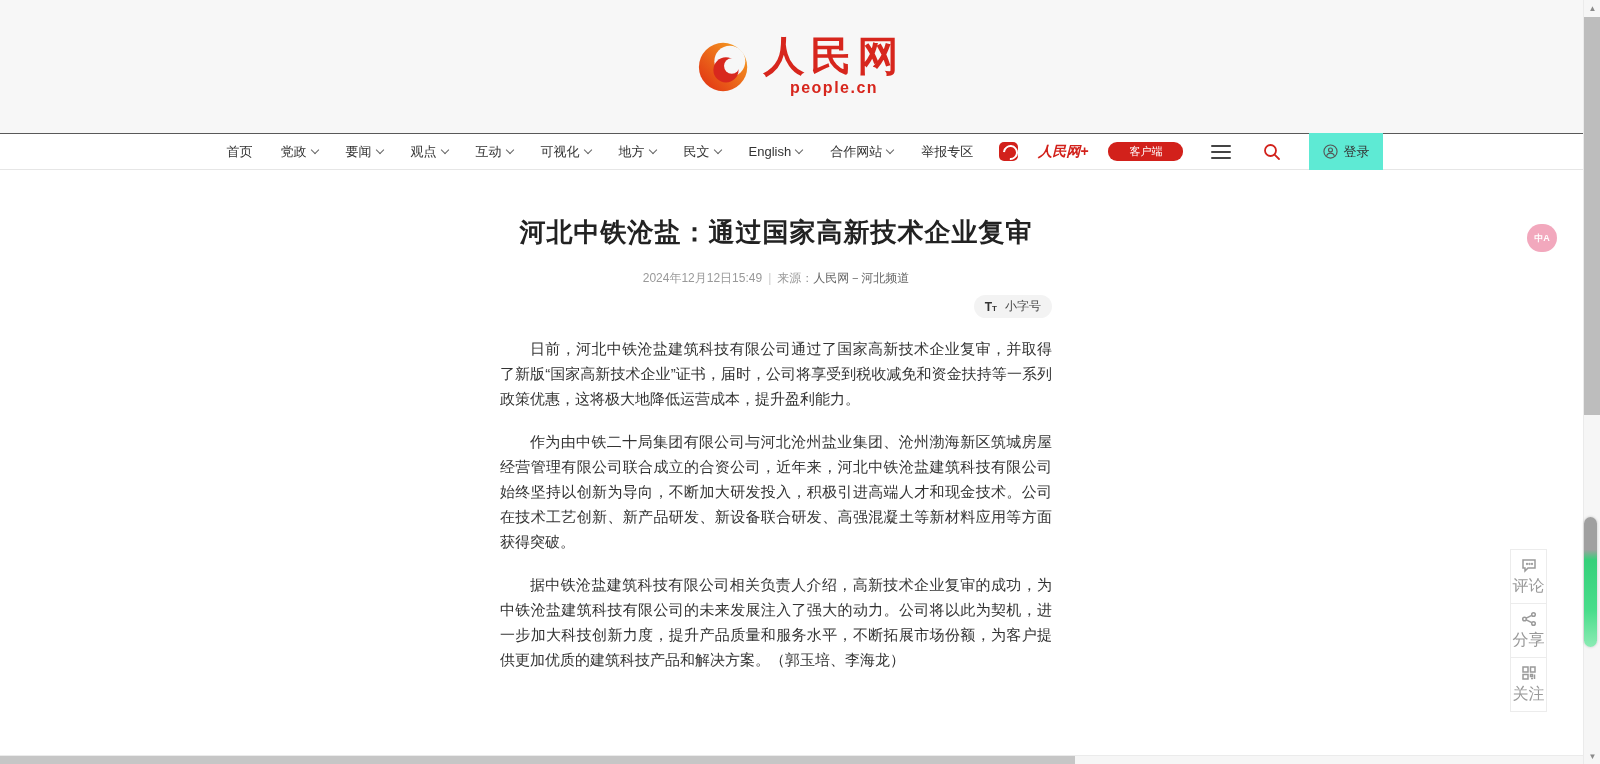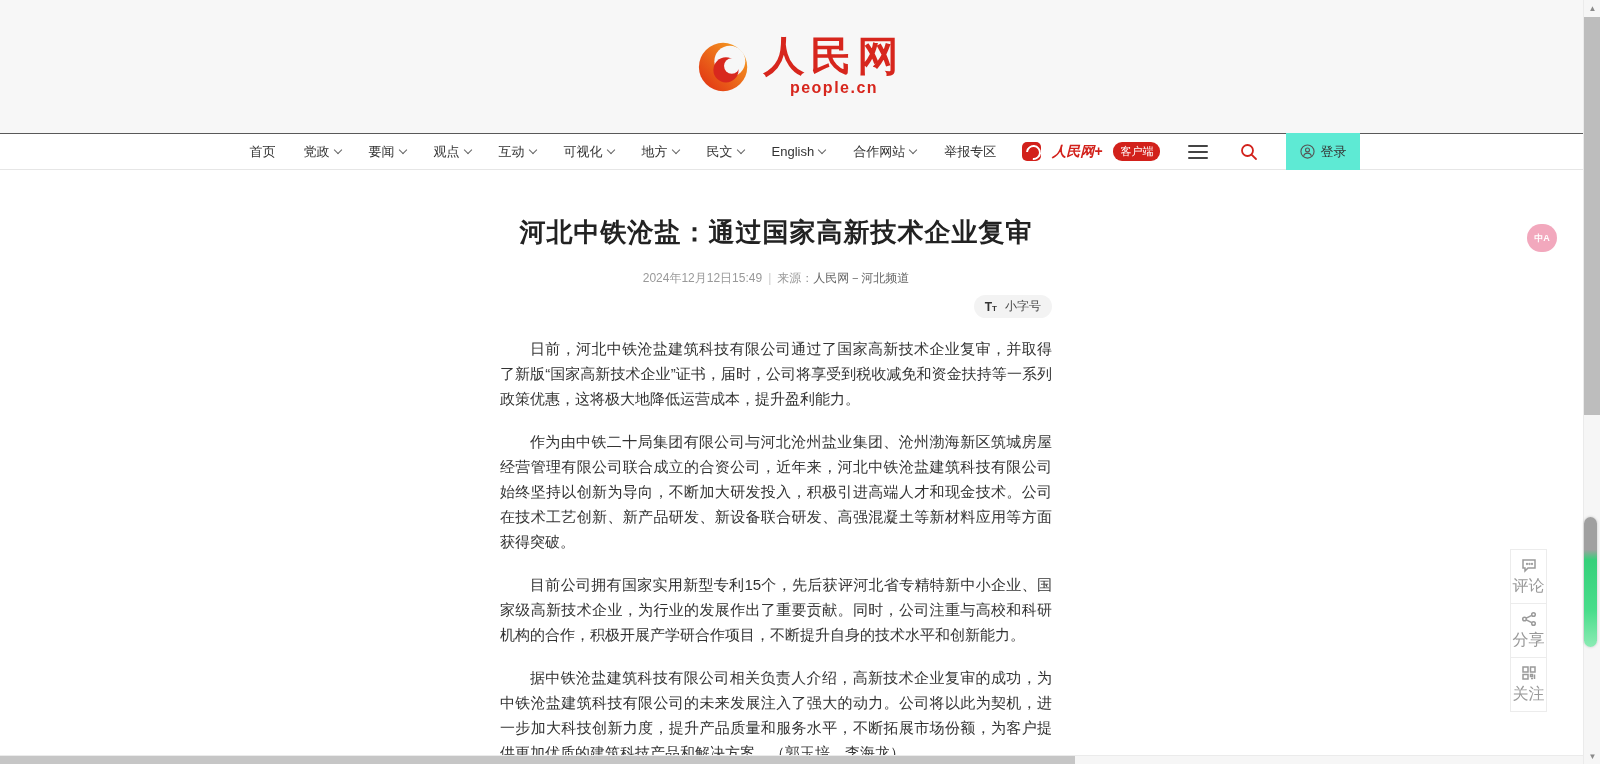--- a/index.html
+++ b/index.html
@@ -13,26 +13,26 @@
   .logo-mark { width:58px; height:58px; }
   .logo-cn { color:#d7261d; font-size:41px; font-weight:bold; letter-spacing:6px; line-height:1; }
   .logo-en { color:#d7261d; font-size:16px; font-weight:bold; letter-spacing:1.5px; text-align:center; margin-top:2px; }
 
   
   .nav-bar { height:37px; background:#fff; border-top:1px solid #595959; border-bottom:1px solid #e6e6e6;
              display:flex; align-items:center; justify-content:center; gap:8px; font-size:13px; color:#333; }
   .nav-item { padding:0 10px; display:flex; align-items:center; gap:5px; height:36px; cursor:pointer; white-space:nowrap; }
   .caret { display:inline-block; width:6px; height:6px; border-right:1px solid #666; border-bottom:1px solid #666;
            transform:rotate(45deg); margin-top:-3px; }
-  .app-badge { display:flex; align-items:center; gap:11px; margin:0 8px; cursor:pointer; }
+  .app-badge { display:flex; align-items:center; gap:20px; margin:0 8px; cursor:pointer; }
   .badge-app-icon { width:19px; height:19px; border-radius:5px; background:#d2211b; position:relative; }
   .badge-app-icon::after { content:""; position:absolute; left:4px; top:3px; width:11px; height:11px;
            border-radius:50%; border:2px solid #fff; border-left-color:transparent; transform:rotate(-40deg); }
   .badge-brand { color:#d2211b; font-size:14px; font-weight:bold; font-style:italic; }
-  .badge-pill { background:#d2211b; color:#fff; font-size:11px; padding:2px 7px; border-radius:9px; }
+  .badge-pill { background:#d2211b; color:#fff; font-size:11px; padding:2px 21px; border-radius:9px; }
   .hamburger { width:20px; height:14px; display:flex; flex-direction:column; justify-content:space-between; margin:0 12px; cursor:pointer; }
   .hamburger span { display:block; height:2px; background:#444; border-radius:1px; }
   .search-btn { margin:0 12px; cursor:pointer; display:flex; align-items:center; }
   .login-box { background:#5eead4; height:37px; padding:0 14px; display:flex; align-items:center; gap:5px;
                font-size:13px; color:#333; cursor:pointer; margin-left:8px; }
 
   
   .container { width:1160px; margin:0 auto; }
   .breadcrumb { padding:16px 0 0 153px; font-size:12px; color:#b9b9b9; }
   .breadcrumb span { cursor:pointer; }
@@ -187,21 +187,20 @@
         <div class="article-toolbar">
           <div class="fontsize-pill">
             <span class="tt-icon">T<small>T</small></span>
             <span>小字号</span>
           </div>
         </div>
 
         <div class="article-body">
           <p>日前，河北中铁沧盐建筑科技有限公司通过了国家高新技术企业复审，并取得了新版“国家高新技术企业”证书，届时，公司将享受到税收减免和资金扶持等一系列政策优惠，这将极大地降低运营成本，提升盈利能力。</p>
           <p>作为由中铁二十局集团有限公司与河北沧州盐业集团、沧州渤海新区筑城房屋经营管理有限公司联合成立的合资公司，近年来，河北中铁沧盐建筑科技有限公司始终坚持以创新为导向，不断加大研发投入，积极引进高端人才和现金技术。公司在技术工艺创新、新产品研发、新设备联合研发、高强混凝土等新材料应用等方面获得突破。</p>
-          <p>目前公司拥有国家实用新型专利15个，先后获评河北省专精特新中小企业、国家级高新技术企业，为行业的发展作出了重要贡献。同时，公司注重与高校和科研机构的合作，积极开展产学研合作项目，不断提升自身的技术水平和创新能力。</p>
           <p>据中铁沧盐建筑科技有限公司相关负责人介绍，高新技术企业复审的成功，为中铁沧盐建筑科技有限公司的未来发展注入了强大的动力。公司将以此为契机，进一步加大科技创新力度，提升产品质量和服务水平，不断拓展市场份额，为客户提供更加优质的建筑科技产品和解决方案。（郭玉培、李海龙）</p>
 
         </div>
       </article>
     </div>
   </main>
 
   <aside class="float-tools">
     <div class="tool-item">
       <svg class="tool-glyph" viewBox="0 0 16 16">

